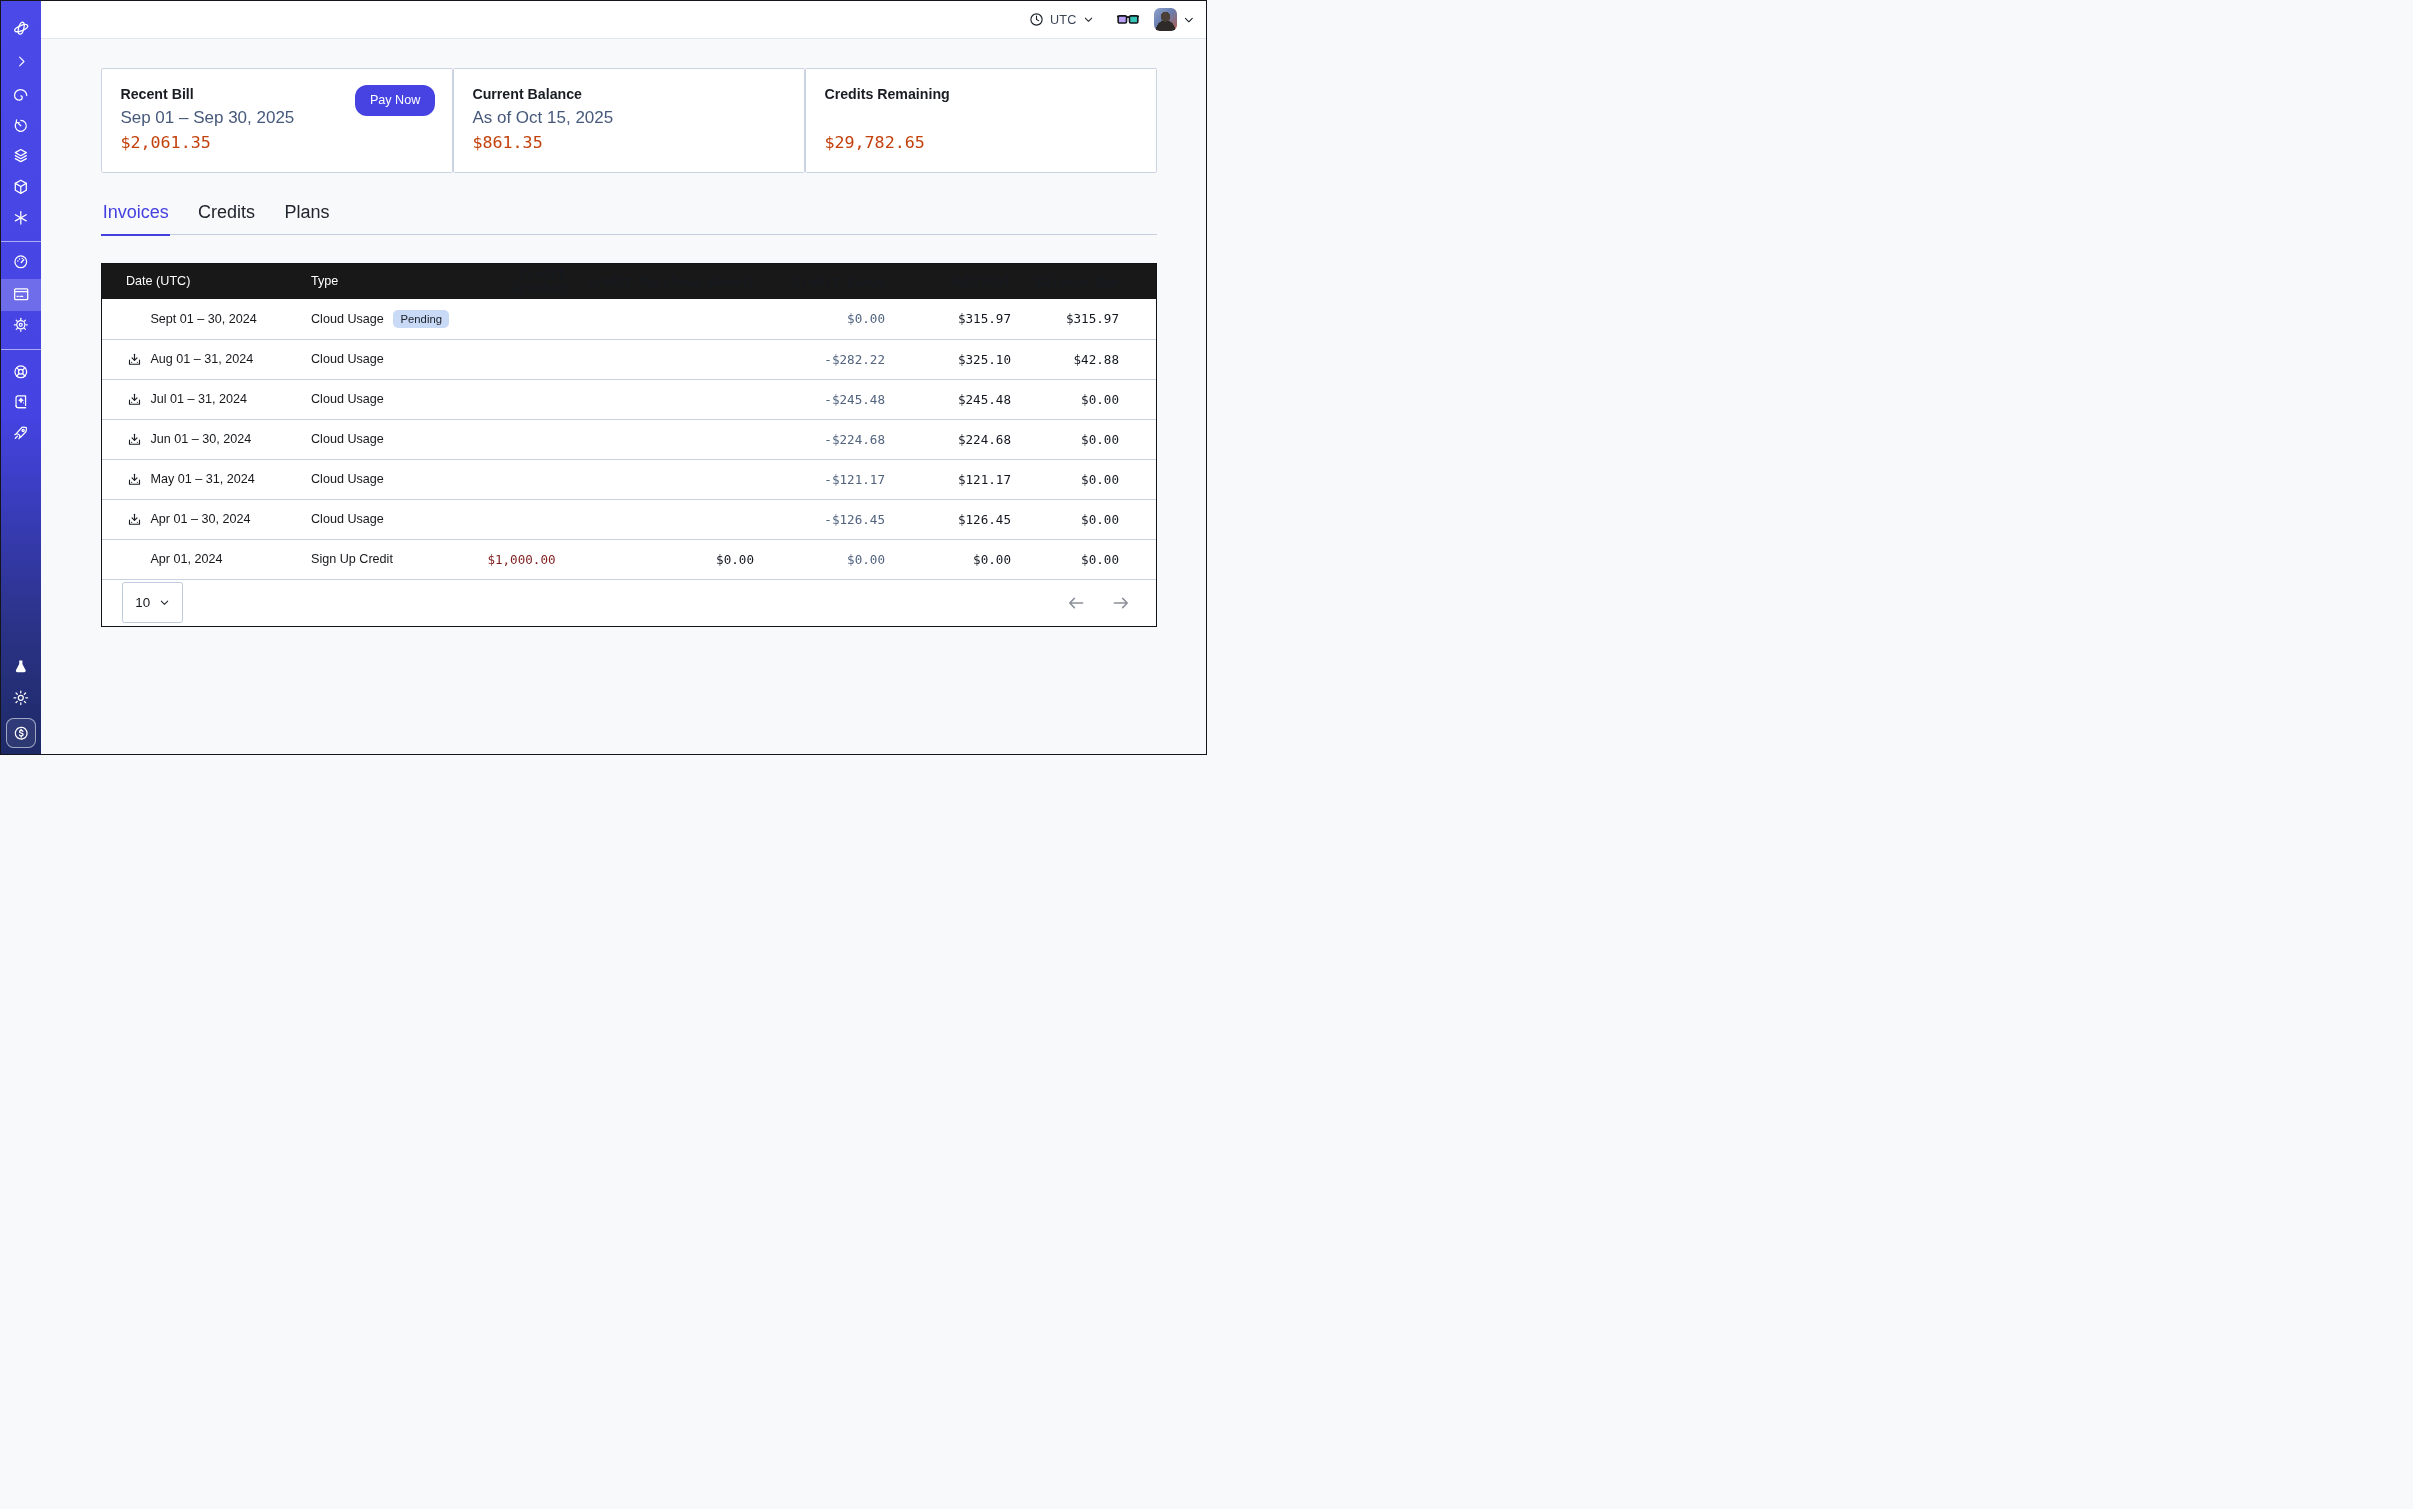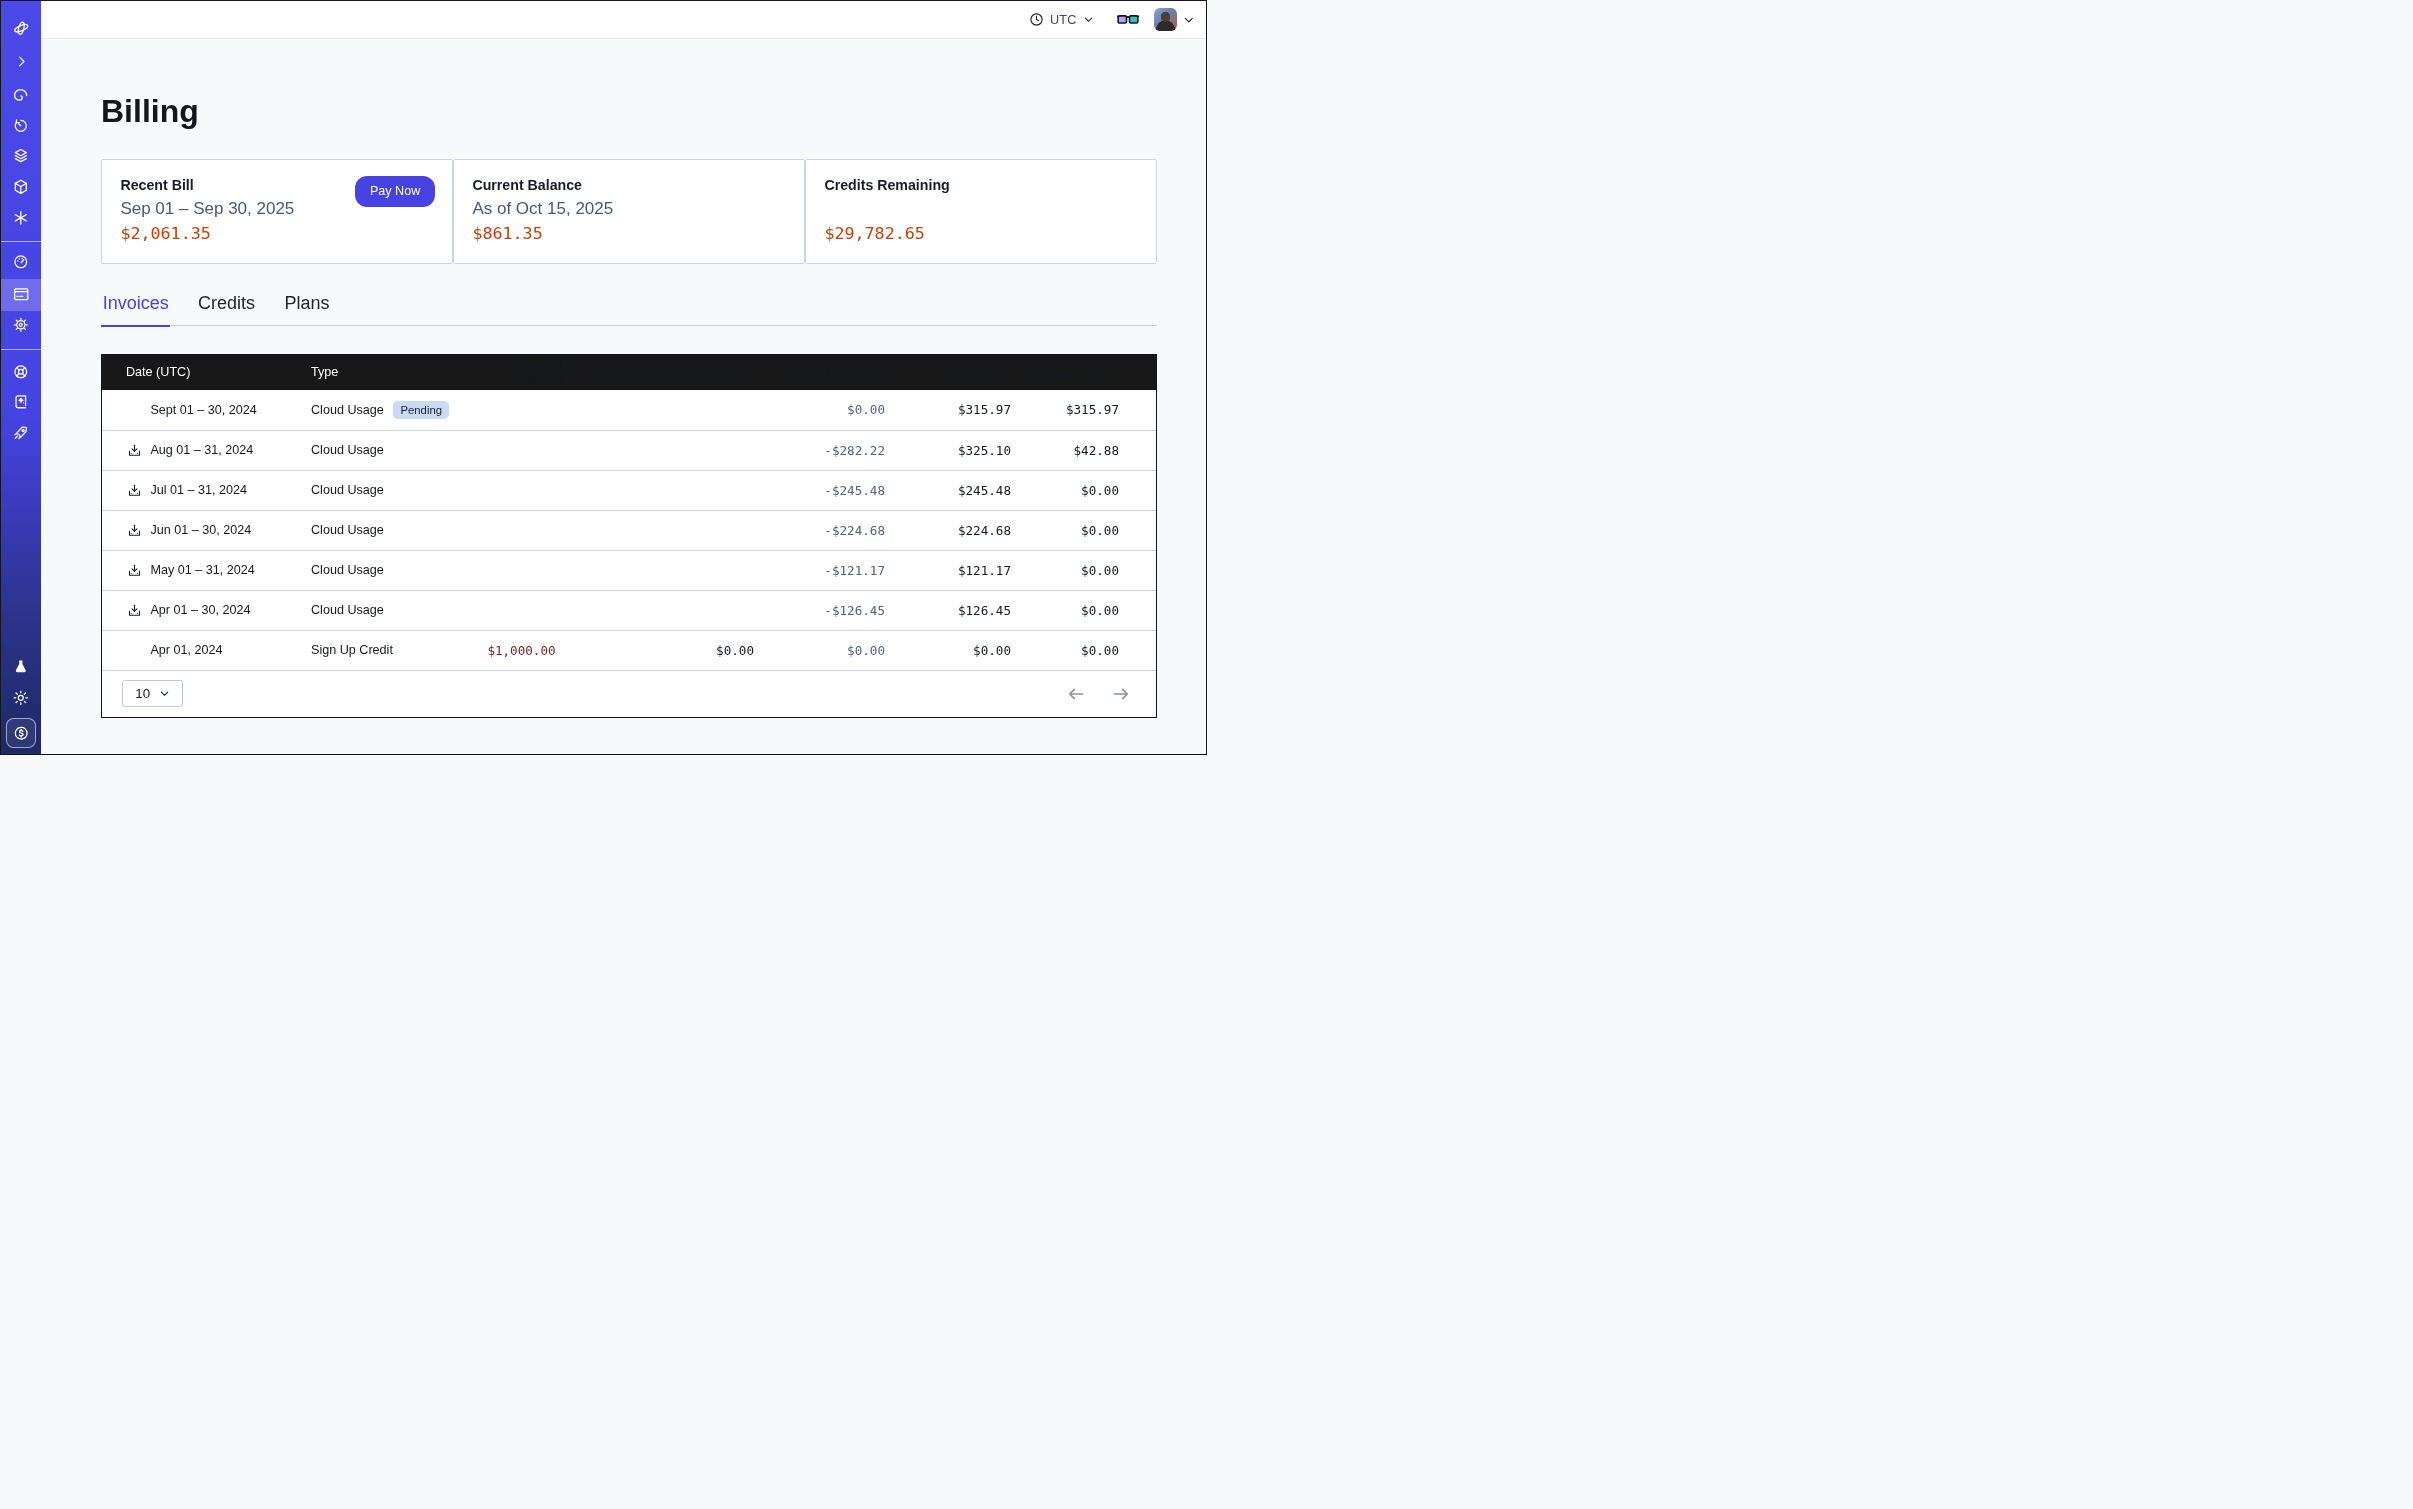--- a/index.html
+++ b/index.html
@@ -83,21 +83,21 @@
   .dl.hidden{ visibility:hidden; }
   .dlic{ fill:none; stroke:#191c21; stroke-width:1.8; stroke-linecap:round; stroke-linejoin:round; }
   .cell.type{ display:flex; align-items:center; gap:9.2px; }
   .badge{ background:#c9daf6; color:#1b1f27; font-size:11.3px; padding:3.3px 7.5px; border-radius:5px; }
   .num{ font-family:"DejaVu Sans Mono", monospace; font-size:12.6px; color:#141820; }
   .num.cu{ color:#51637f; }
   .num.cg.green{ color:#7f1d1d;text-align:center; }
   
   .pager{ height:47px; border-top:0.8px solid #c8d3e2; display:flex; align-items:center; padding:0 25px 0 20px; background:#fff; }
   .psize{
-    width:61px; height:27px; border:0.8px solid #bfcadd; border-radius:2.5px; background:#fff;
+    width:61px; height:41px; border:0.8px solid #bfcadd; border-radius:2.5px; background:#fff;
     display:flex; align-items:center; justify-content:center; gap:8.4px; cursor:pointer;
     font-size:13.4px; color:#16181c;
   }
   .pspacer{ flex:1; }
   .parrow{ width:20px; height:20px; display:flex; align-items:center; justify-content:center; cursor:pointer; }
   .parrow + .parrow{ margin-left:25px; }
   .aric{ fill:none; stroke:#8b919a; stroke-width:1.9; stroke-linecap:round; stroke-linejoin:round; }
 </style>
 </head>
 <body>
@@ -275,21 +275,20 @@
       <span class="avatar"></span>
       <span>
         <svg width="11.7" height="11.7" viewBox="0 0 24 24" style="display:block">
             <path d="M5 9 L12 16 L19 9" fill="none" stroke="#1b1f27" stroke-width="2.2" stroke-linecap="round" stroke-linejoin="round"></path>
           </svg>
       </span>
     </div>
   </div>
 
   <div class="main">
-    <div class="page-title">Billing</div>
 
     <div class="cards">
       <div class="card">
         <div class="ct">Recent Bill</div>
         <div class="cs">Sep 01 – Sep 30, 2025</div>
         <div class="ca">$2,061.35</div>
         <button class="paynow">Pay Now</button>
       </div>
       <div class="card">
         <div class="ct">Current Balance</div>

